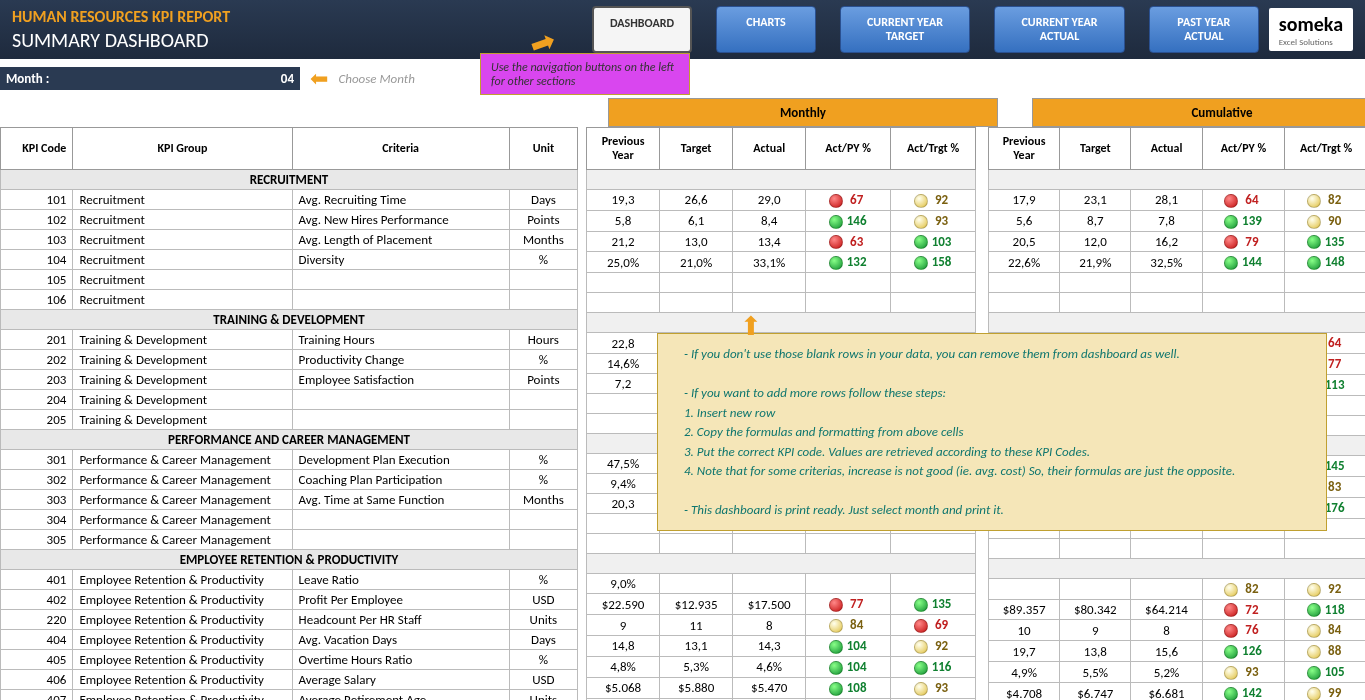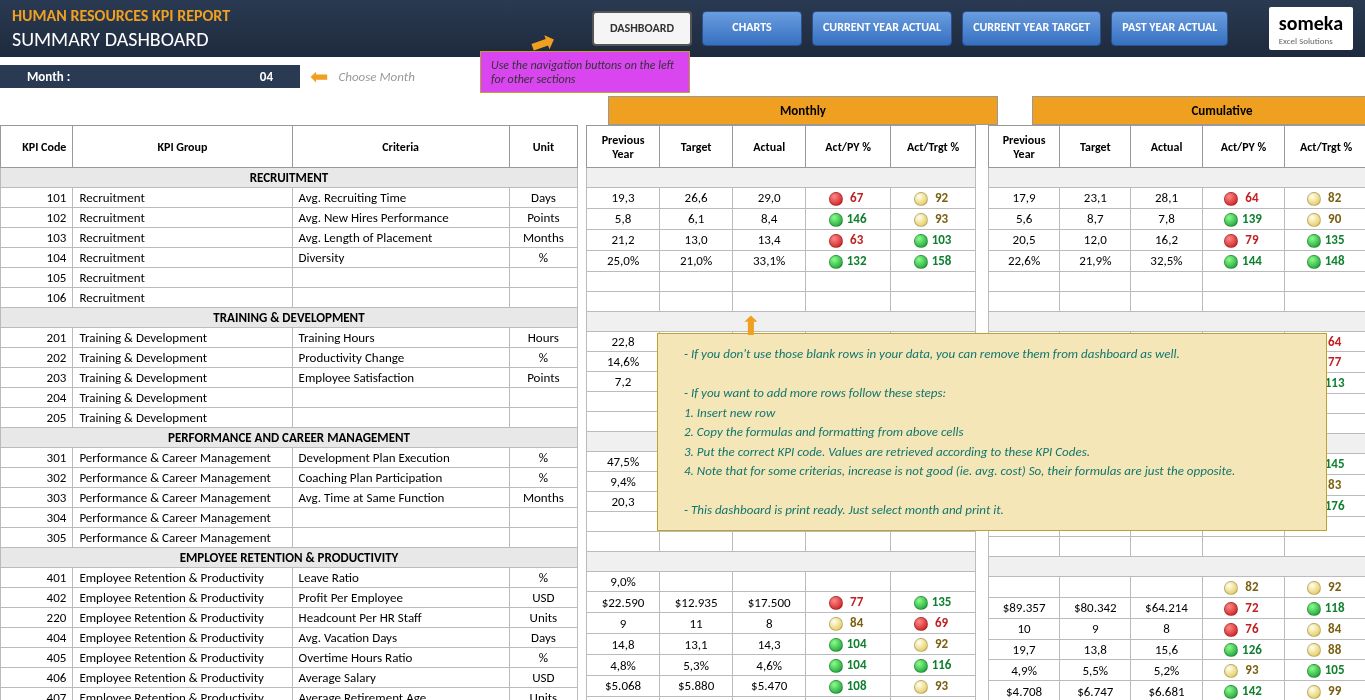--- a/index.html
+++ b/index.html
@@ -2,27 +2,27 @@
 <html><head>
 <meta charset="utf-8">
 <style>
 * { box-sizing: border-box; margin: 0; padding: 0; }
 body { font-family: Calibri, Arial, sans-serif; font-size: 13px; background: #fff; color: #000; }
 .header { background: linear-gradient(180deg, #2a3a52 0%, #1e2a3d 100%); padding: 6px 12px; display: flex; align-items: center; gap: 10px; position: relative; }
 .header-titles { flex: 0 0 560px; }
 .report-title { color: #f0a020; font-weight: bold; font-size: 16px; }
 .subtitle { color: #fff; font-size: 20px; font-weight: normal; margin-top: 2px; }
 .nav-arrow { position: absolute; left: 530px; top: 24px; font-size: 30px; color: #f0a020; transform: rotate(-20deg); }
-.nav-buttons { display: flex; gap: 10px; margin-left: 10px; }
+.nav-buttons { display: flex; gap: 24px; margin-left: 10px; }
 .nav-btn { background: linear-gradient(180deg, #6a9de0 0%, #3570c0 100%); color: #fff; border: 1px solid #2a5090; border-radius: 4px; padding: 8px 10px; font-weight: bold; font-size: 12px; text-align: center; min-width: 100px; cursor: pointer; line-height: 1.2; }
 .nav-btn.active { background: #f5f5f5; color: #333; border: 2px solid #555; }
 .logo { margin-left: auto; background: #fff; padding: 4px 10px; border-radius: 2px; font-weight: bold; font-size: 20px; }
 .logo small { display: block; font-size: 9px; font-weight: normal; color: #666; }
 .month-row { display: flex; align-items: center; gap: 10px; padding: 6px 0 6px 0; position: relative; }
-.month-sel { background: #2a3a52; color: #fff; padding: 4px 27px; width: 300px; display: flex; justify-content: space-between; font-weight: bold; }
+.month-sel { background: #2a3a52; color: #fff; padding: 4px 6px; width: 300px; display: flex; justify-content: space-between; font-weight: bold; }
 .choose-month { font-style: italic; color: #999; }
 .nav-tip { position: absolute; left: 480px; top: -6px; background: #d946ef; border: 1px solid #c0a030; padding: 6px 10px; font-style: italic; color: #333; font-size: 12px; width: 210px; z-index: 5; }
 .section-headers { display: flex; }
 .left-spacer { flex: 0 0 578px; }
 .monthly-hdr, .cumulative-hdr { background: #f0a020; color: #000; font-weight: bold; text-align: center; padding: 6px; border: 1px solid #999; margin-left: 22px; }
 .monthly-hdr { flex: 0 0 390px; margin-right: 12px; }
 .cumulative-hdr { flex: 0 0 380px; }
 table { border-collapse: collapse; width: 100%; }
 .main-table { display: flex; }
 .left-table { flex: 0 0 578px; }
@@ -55,22 +55,22 @@
 
 <div class="header">
   <div class="header-titles">
     <div class="report-title">HUMAN RESOURCES KPI REPORT</div>
     <div class="subtitle">SUMMARY DASHBOARD</div>
   </div>
   <div class="nav-arrow">➡</div>
   <div class="nav-buttons">
     <div class="nav-btn active">DASHBOARD</div>
     <div class="nav-btn">CHARTS</div>
+    <div class="nav-btn">CURRENT YEAR TARGET</div>
     <div class="nav-btn">CURRENT YEAR ACTUAL</div>
-    <div class="nav-btn">CURRENT YEAR TARGET</div>
     <div class="nav-btn">PAST YEAR ACTUAL</div>
   </div>
   <div class="logo">
     <span>someka</span>
     <small>Excel Solutions</small>
   </div>
 </div>
 
 <div class="month-row">
   <div class="month-sel">

